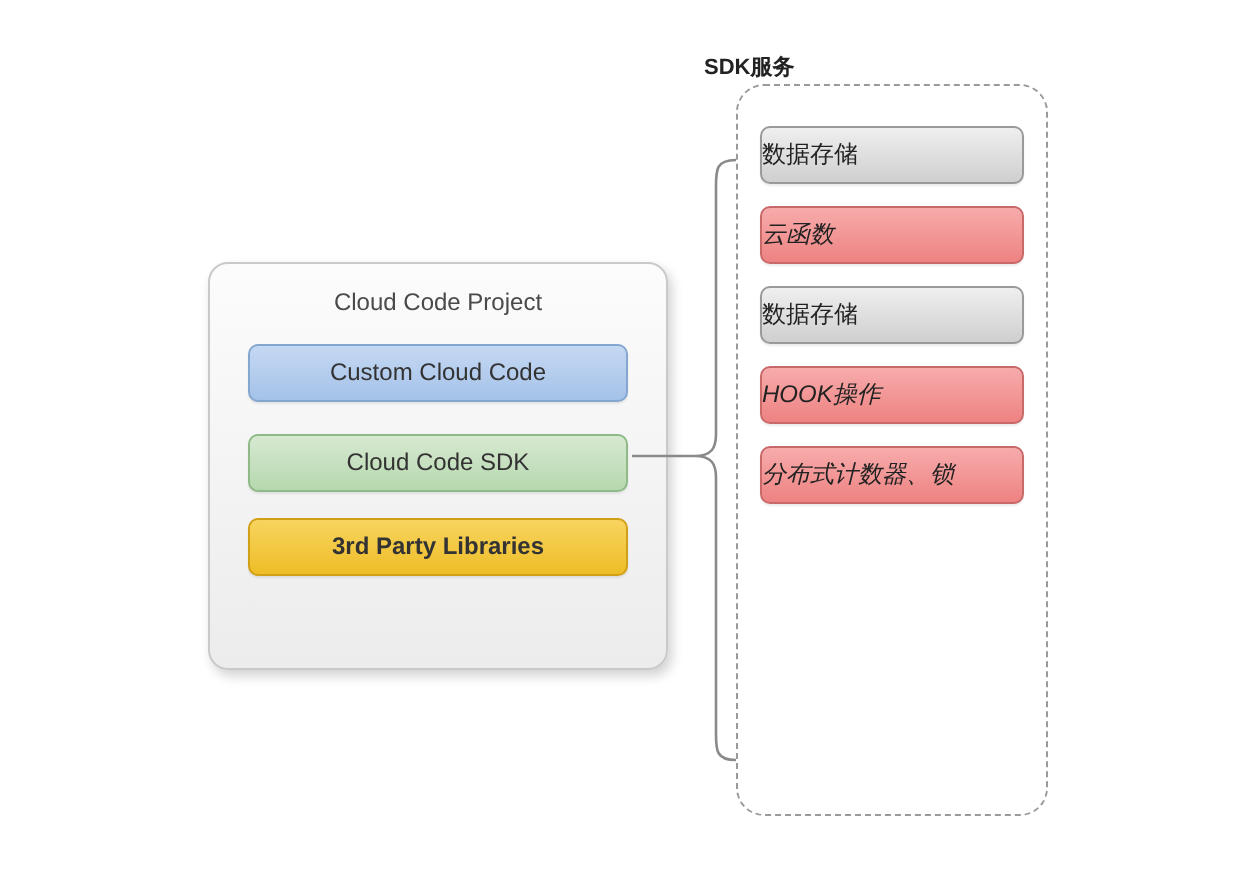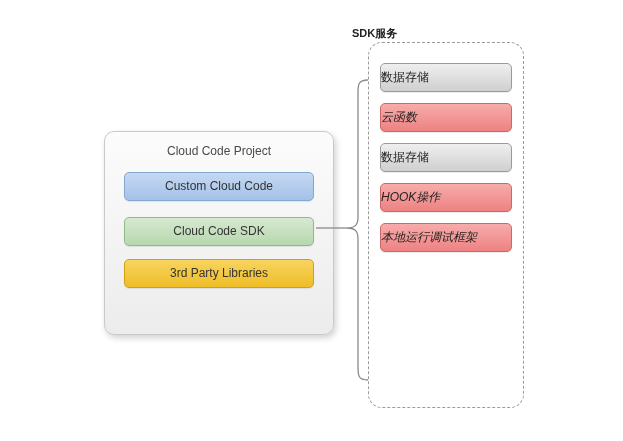--- a/index.html
+++ b/index.html
@@ -53,20 +53,21 @@
     border: 1px solid #84a7d0;
   }
   .layer-green {
     background: linear-gradient(#d7e9d1, #b6d8ae);
     border: 1px solid #8fba88;
     margin-top: 16px;
   }
   .layer-yellow {
     background: linear-gradient(#f8d45f, #eebd27);
     border: 1px solid #d0a017;
+    font-weight: bold;
   }
 
   
   .sdk-panel {
     position: absolute;
     left: 368px;
     top: 42px;
     width: 156px;
     height: 366px;
     box-sizing: border-box;
@@ -128,16 +129,16 @@
     <path d="M368,80 C358,80 358,85 358,93 L358,217 C358,224 356,228 347,228
              C356,228 358,232 358,239 L358,367 C358,375 358,380 368,380" fill="none" stroke="#8a8a8a" stroke-width="1.3"></path>
   </svg>
 
   <div class="sdk-title">SDK服务</div>
   <div class="sdk-panel">
     <div class="sdk-item" data-type="gray">数据存储</div>
     <div class="sdk-item" data-type="red">云函数</div>
     <div class="sdk-item" data-type="gray">数据存储</div>
     <div class="sdk-item" data-type="red">HOOK操作</div>
-    <div class="sdk-item" data-type="red">本地运行调试框架</div>
+    <div class="sdk-item" data-type="red">分布式计数器、锁</div>
   </div>
 
 </div>
 
 </body></html>

